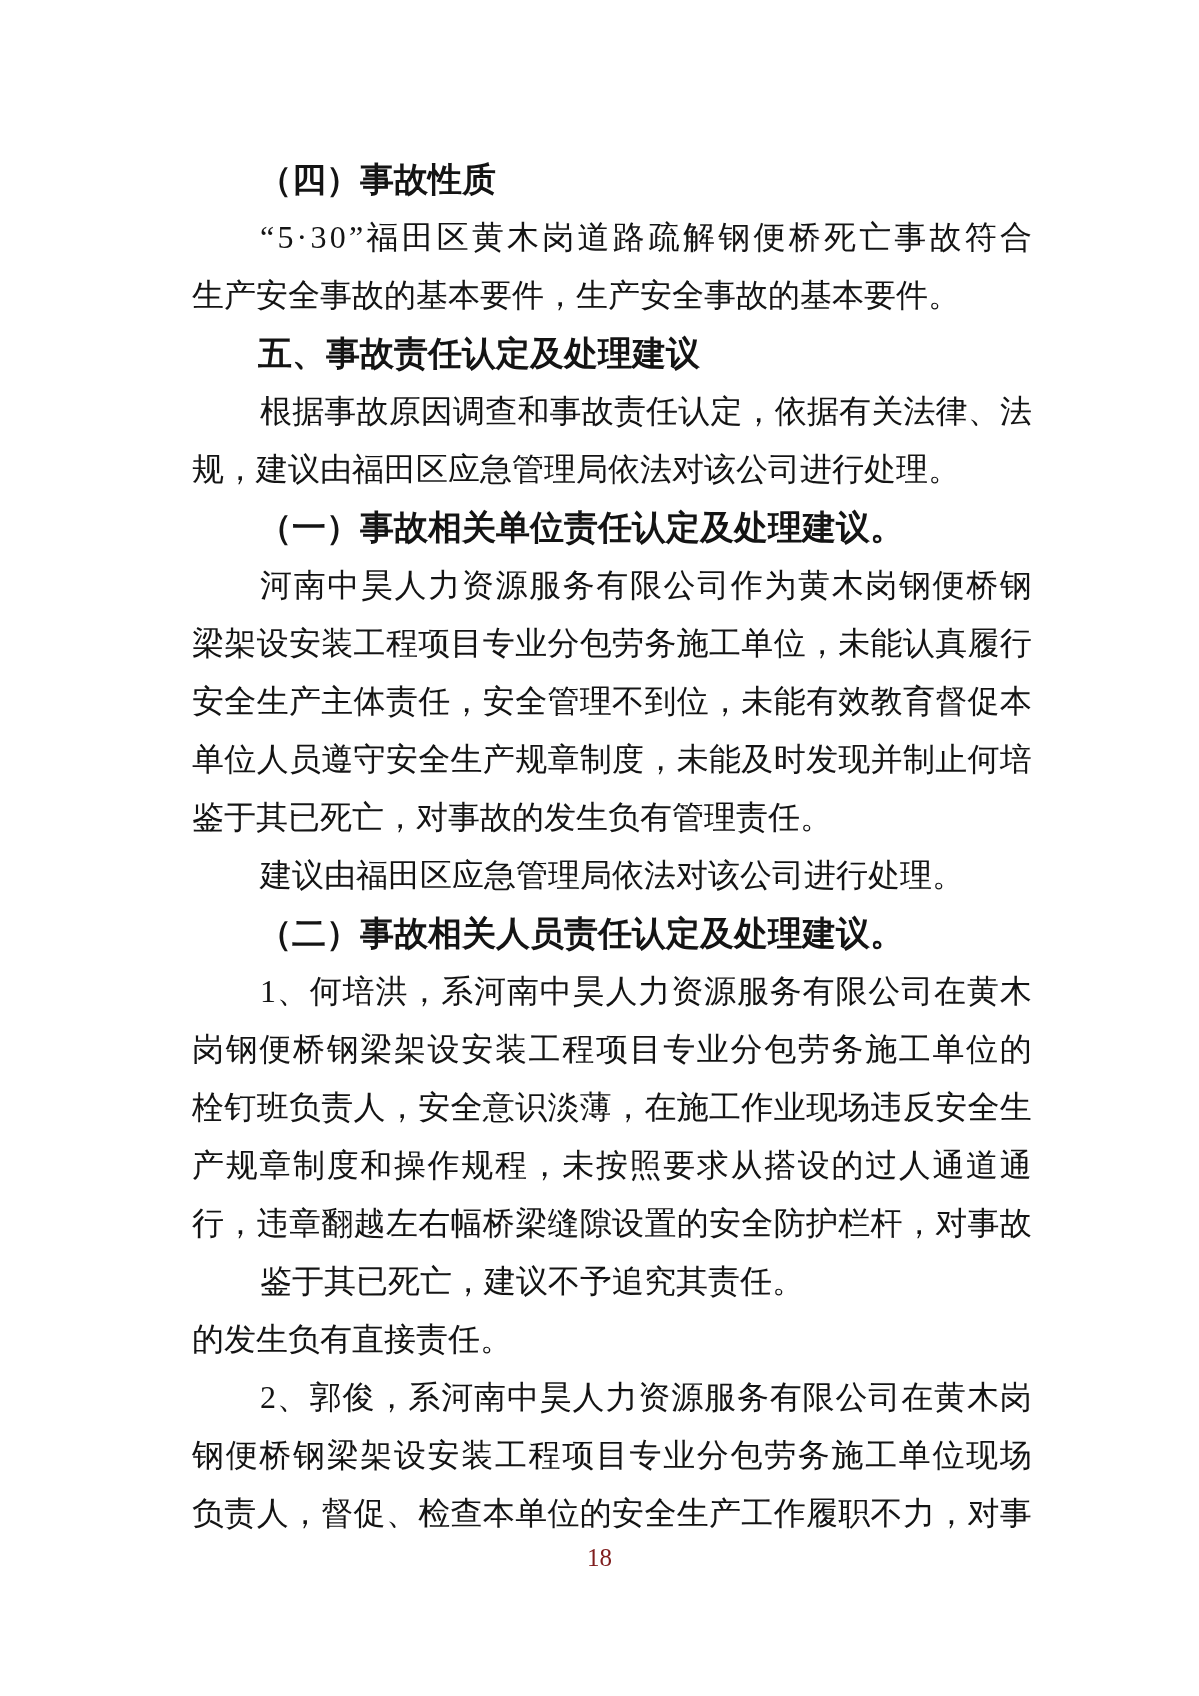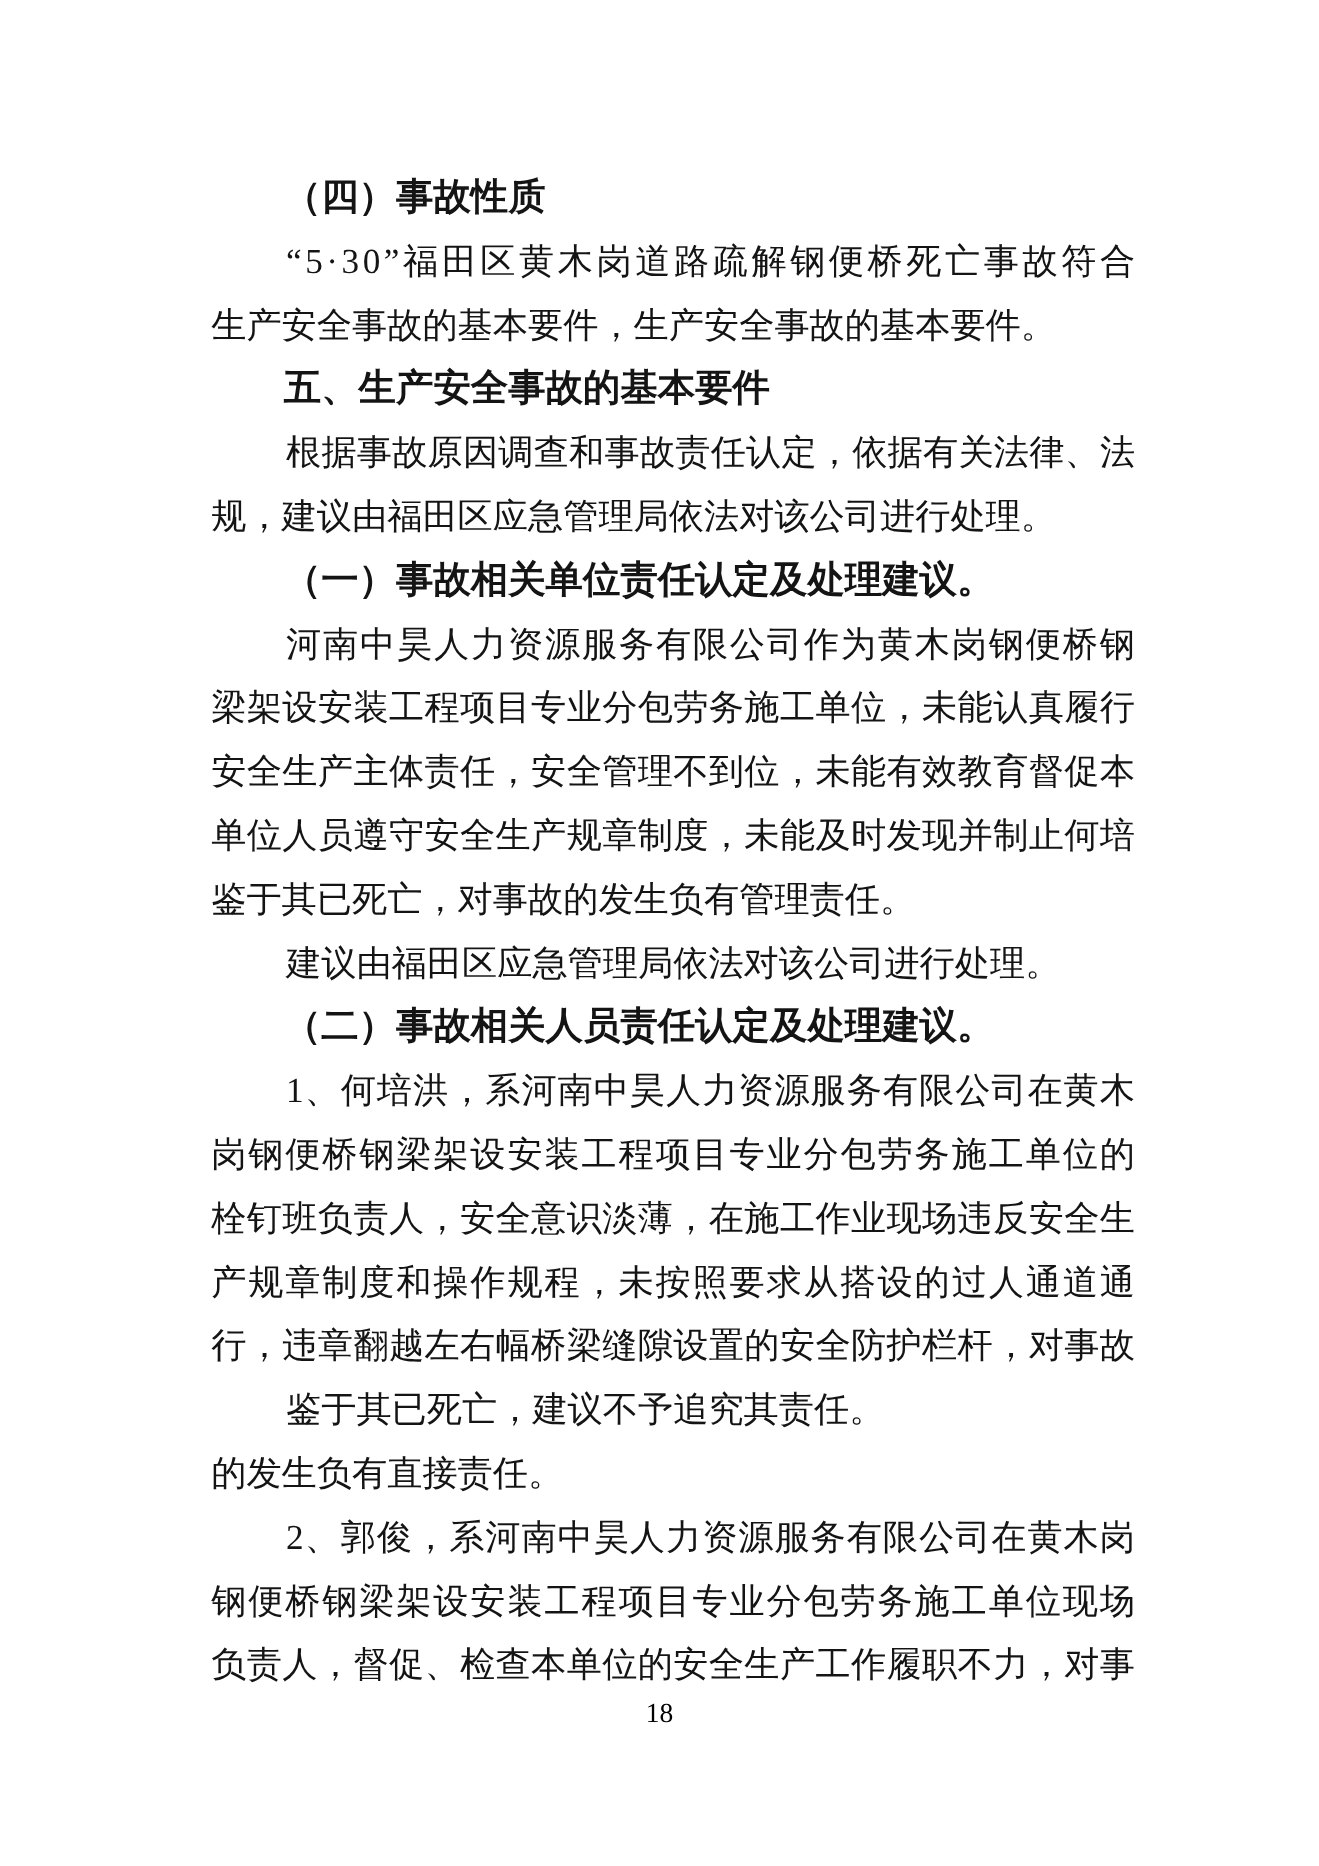--- a/index.html
+++ b/index.html
@@ -59,21 +59,21 @@
   .page-number {
     position: absolute;
     left: 0;
     right: 0;
     top: 1541px;
     height: 34px;
     line-height: 34px;
     text-align: center;
     font-size: 25px;
     font-family: "Liberation Serif", "DejaVu Serif", serif;
-    color: #000000;
+    color: #7f1d1d;
   }
 </style>
 </head>
 <body>
 
 <div class="page">
   <div class="content">
     <div class="line heading">（四）事故性质</div>
     <div class="line fill indent">
         <span>“</span>
@@ -96,21 +96,21 @@
         <span>便</span>
         <span>桥</span>
         <span>死</span>
         <span>亡</span>
         <span>事</span>
         <span>故</span>
         <span>符</span>
         <span>合</span>
       </div>
     <div class="line">生产安全事故的基本要件，生产安全事故的基本要件。</div>
-    <div class="line heading">五、生产安全事故的基本要件</div>
+    <div class="line heading">五、事故责任认定及处理建议</div>
     <div class="line fill indent">
         <span>根</span>
         <span>据</span>
         <span>事</span>
         <span>故</span>
         <span>原</span>
         <span>因</span>
         <span>调</span>
         <span>查</span>
         <span>和</span>

